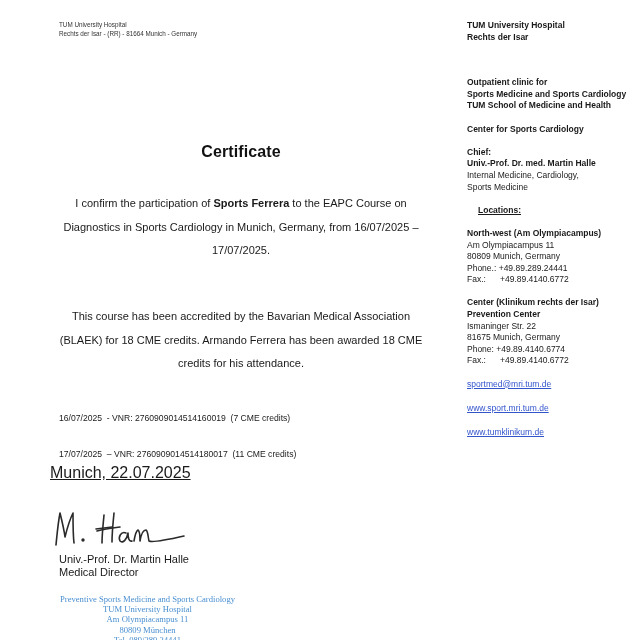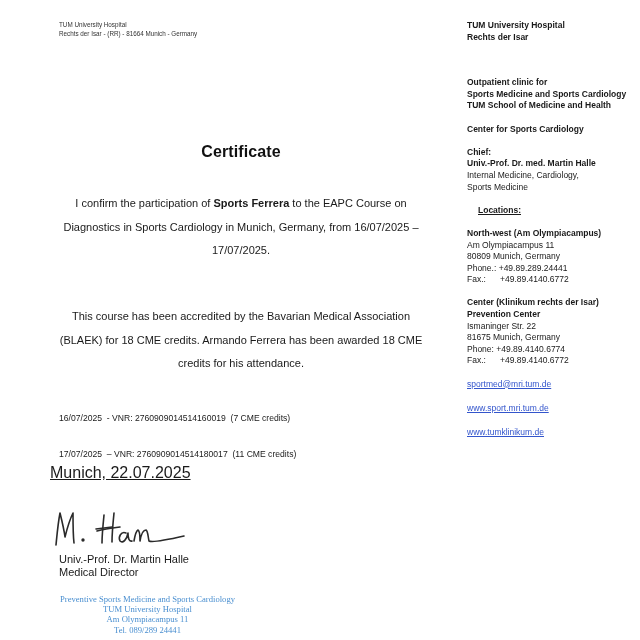--- a/index.html
+++ b/index.html
@@ -88,20 +88,21 @@
 
 <div class="abs signer">
   <div>Univ.-Prof. Dr. Martin Halle</div>
   <div>Medical Director</div>
 </div>
 
 <div class="abs footer">
   <div>Preventive Sports Medicine and Sports Cardiology</div>
   <div>TUM University Hospital</div>
   <div>Am Olympiacampus  11</div>
+  <div>80809  München</div>
   <div>Tel. 089/289 24441</div>
 </div>
 
 <div class="abs right">
   <div class="blk b" style="margin-bottom:34px;">
     <span class="row">TUM University Hospital</span>
     <span class="row">Rechts der Isar</span>
   </div>
   <div class="blk b">
     <span class="row">Outpatient clinic for</span>

